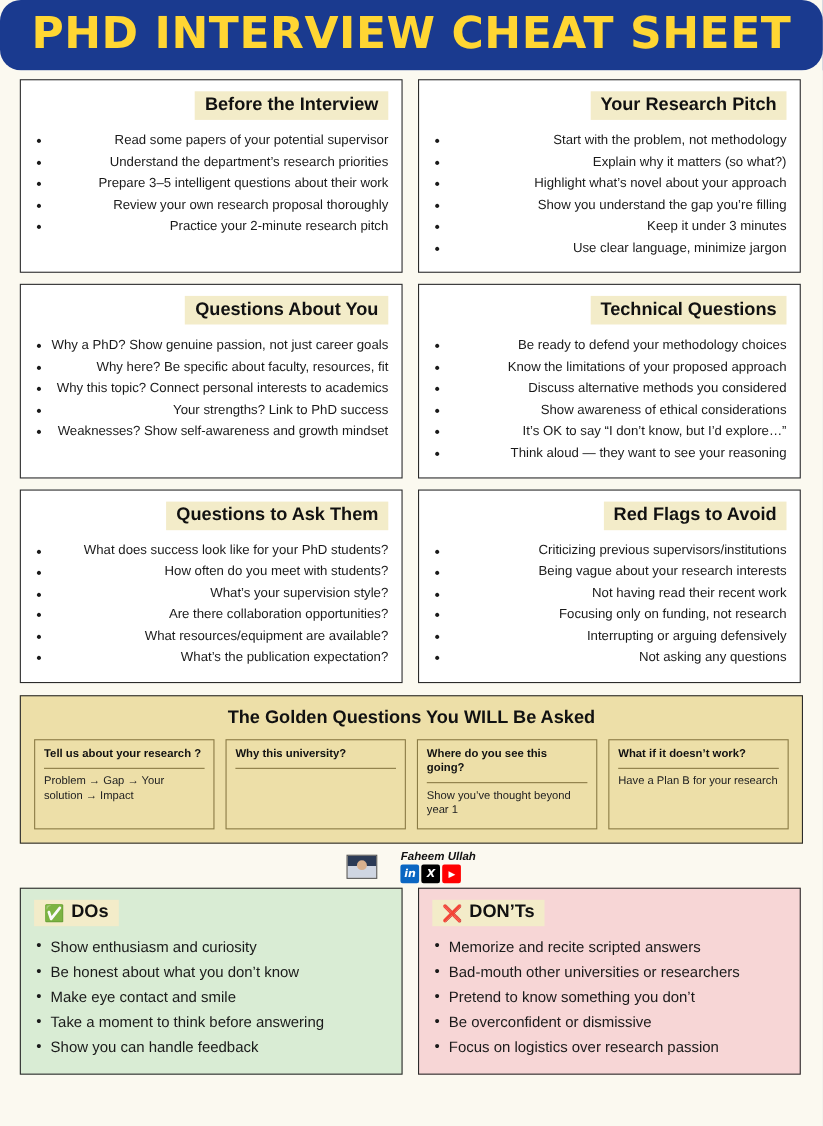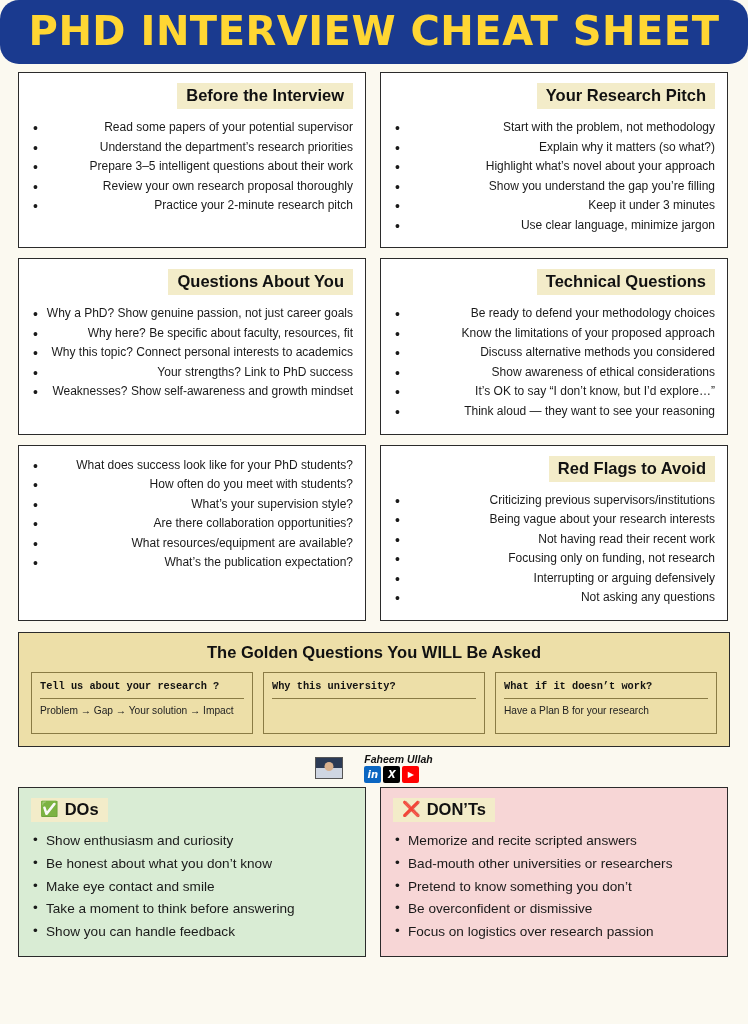--- a/index.html
+++ b/index.html
@@ -101,21 +101,20 @@
     min-height: 62px;
   }
   .gq .q {
     font-size: 10.3px;
     font-weight: bold;
     color: #111;
     border-bottom: 1px solid #8a7b45;
     padding-bottom: 5px;
     margin-bottom: 5px;
     line-height: 1.25;
-    font-family: Liberation Mono, monospace;
   }
   .gq .a {
     font-size: 10.2px;
     color: #222;
     line-height: 1.35;
   }
   
   .byline {
     display: flex;
     align-items: center;
@@ -264,20 +263,21 @@
           <li>Be ready to defend your methodology choices</li>
           <li>Know the limitations of your proposed approach</li>
           <li>Discuss alternative methods you considered</li>
           <li>Show awareness of ethical considerations</li>
           <li>It’s OK to say “I don’t know, but I’d explore…”</li>
           <li>Think aloud — they want to see your reasoning</li>
         </ul>
       </div>
 
       <div class="card">
+        <div class="card-title">Questions to Ask Them</div>
         <ul>
           <li>What does success look like for your PhD students?</li>
           <li>How often do you meet with students?</li>
           <li>What’s your supervision style?</li>
           <li>Are there collaboration opportunities?</li>
           <li>What resources/equipment are available?</li>
           <li>What’s the publication expectation?</li>
         </ul>
       </div>
 
@@ -297,20 +297,24 @@
 
     <div class="golden">
       <h2>The Golden Questions You WILL Be Asked</h2>
       <div class="golden-row">
         <div class="gq">
           <div class="q">Tell us about your research ?</div>
           <div class="a">Problem → Gap → Your solution → Impact</div>
         </div>
         <div class="gq">
           <div class="q">Why this university?</div>
+        </div>
+        <div class="gq">
+          <div class="q">Where do you see this going?</div>
+          <div class="a">Show you’ve thought beyond year 1</div>
         </div>
         <div class="gq">
           <div class="q">What if it doesn’t work?</div>
           <div class="a">Have a Plan B for your research</div>
         </div>
       </div>
     </div>
 
     <div class="byline">
       <div class="avatar"></div>

